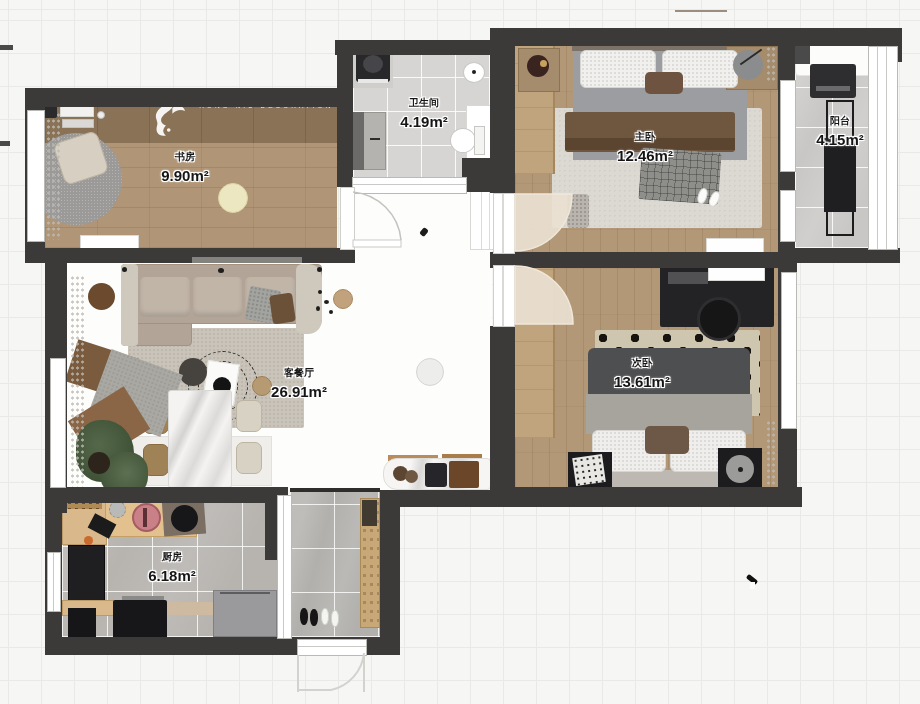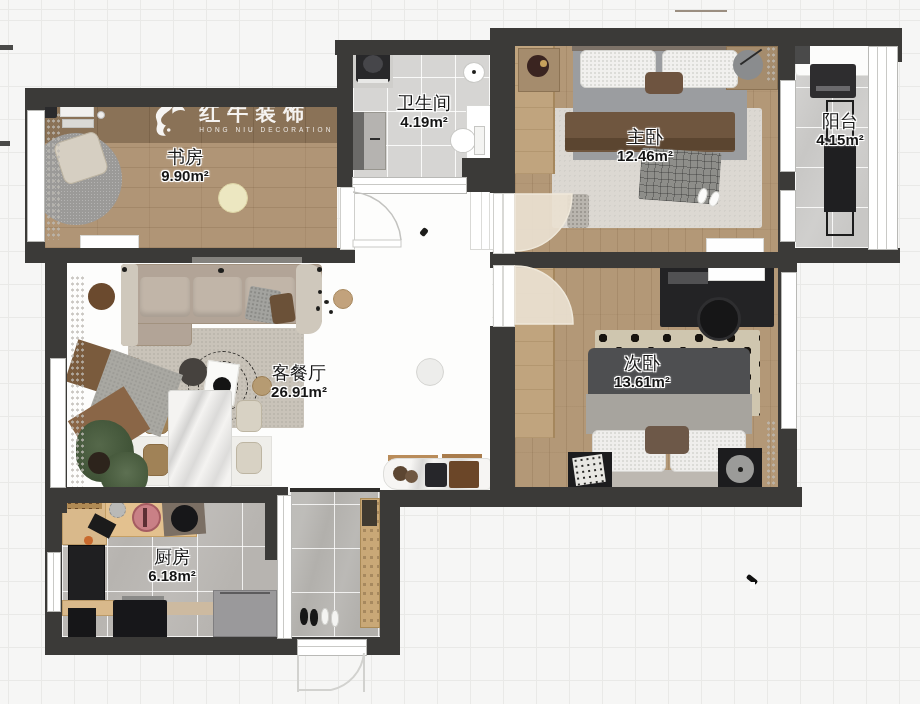--- a/index.html
+++ b/index.html
@@ -39,21 +39,21 @@
     repeating-linear-gradient(90deg,rgba(255,255,255,.85) 0 1px,transparent 1px 37px);}
   .white-floor{background:#fdfdfc;}
   .furn{position:absolute;z-index:10;box-sizing:border-box;}
   .rug{position:absolute;z-index:5;box-sizing:border-box;}
   .noise{background-image:radial-gradient(rgba(0,0,0,.06) 1px,transparent 1px);background-size:4px 4px;}
   .curtain{position:absolute;z-index:12;opacity:.8;background-image:radial-gradient(#bdbab4 1px,transparent 1.6px);background-size:5px 6px;}
   .whitebox{position:absolute;background:#fefefe;border:1px solid #d9d9d6;z-index:12;}
   .room-label{position:absolute;z-index:60;transform:translateX(-50%);text-align:center;color:#151515;
     text-shadow:-1px -1px 0 #fff,1px -1px 0 #fff,-1px 1px 0 #fff,1px 1px 0 #fff,0 0 3px #fff,0 0 3px #fff;
     white-space:nowrap;}
-  .room-label .nm{font-size:18px;font-weight:400;line-height:18px;}
+  .room-label .nm{font-size:10px;font-weight:700;line-height:18px;}
   .room-label .ar{font-size:15px;font-weight:700;line-height:20px;}
   .logo{position:absolute;left:146px;top:101px;z-index:30;color:#fff;display:flex;align-items:flex-start;}
   .logo-text{margin-left:8px;}
   .logo-cn{font-size:21px;font-weight:700;letter-spacing:7px;line-height:24px;opacity:.92;}
   .logo-en{font-size:6.5px;letter-spacing:3px;line-height:9px;opacity:.85;}
   .logo-r{font-size:7px;line-height:8px;opacity:.9;}
   svg.overlay{position:absolute;left:0;top:0;z-index:50;pointer-events:none;}
   .dot{position:absolute;background:#1d1d1b;border-radius:50%;z-index:15;}
   .dash-circle{position:absolute;border:1.5px dashed #2e2c29;border-radius:50%;z-index:7;}
 </style>
@@ -141,21 +141,20 @@
   <div class="whitebox" style="left:80px;top:235px;width:57px;height:13px;"></div>
 
   <div class="logo">
     <svg width="40" height="38" viewBox="0 0 44 40">
       <path d="M31,3 C22,1 13,6 11,14 C10,19 14,22 12,27 C10,34 15,39 22,37 C18,34 18,30 22,26 C16,24 15,19 19,15 C23,11 28,9 31,3 Z" fill="#ffffff" opacity="0.92"></path>
       <path d="M29,7 C34,2 41,4 43,10 C38,8 33,9 29,13 Z" fill="#ffffff" opacity="0.92"></path>
       <circle cx="25" cy="31" r="2" fill="#ffffff" opacity="0.9"></circle>
     </svg>
     <span class="logo-r">®</span>
     <div class="logo-text">
-      <div class="logo-cn">红牛装饰</div>
       <div class="logo-en">HONG NIU DECORATION</div>
     </div>
   </div>
 
   <div class="furn" style="left:353px;top:46px;width:40px;height:42px;background:#cfcecb;"></div>
   <div class="furn" style="left:356px;top:50px;width:34px;height:32px;background:#28282a;border-radius:3px;"></div>
   <div class="furn" style="left:363px;top:55px;width:20px;height:18px;background:#46464a;border-radius:50%;z-index:11;"></div>
   <div class="furn" style="left:358px;top:79px;width:30px;height:4px;background:#e8e8e6;z-index:11;"></div>
   <div class="furn" style="left:352px;top:112px;width:34px;height:58px;background:#b5b3b0;border:1px solid #98968f;"></div>
   <div class="furn" style="left:352px;top:112px;width:12px;height:58px;background:#6b6a68;z-index:11;"></div>

